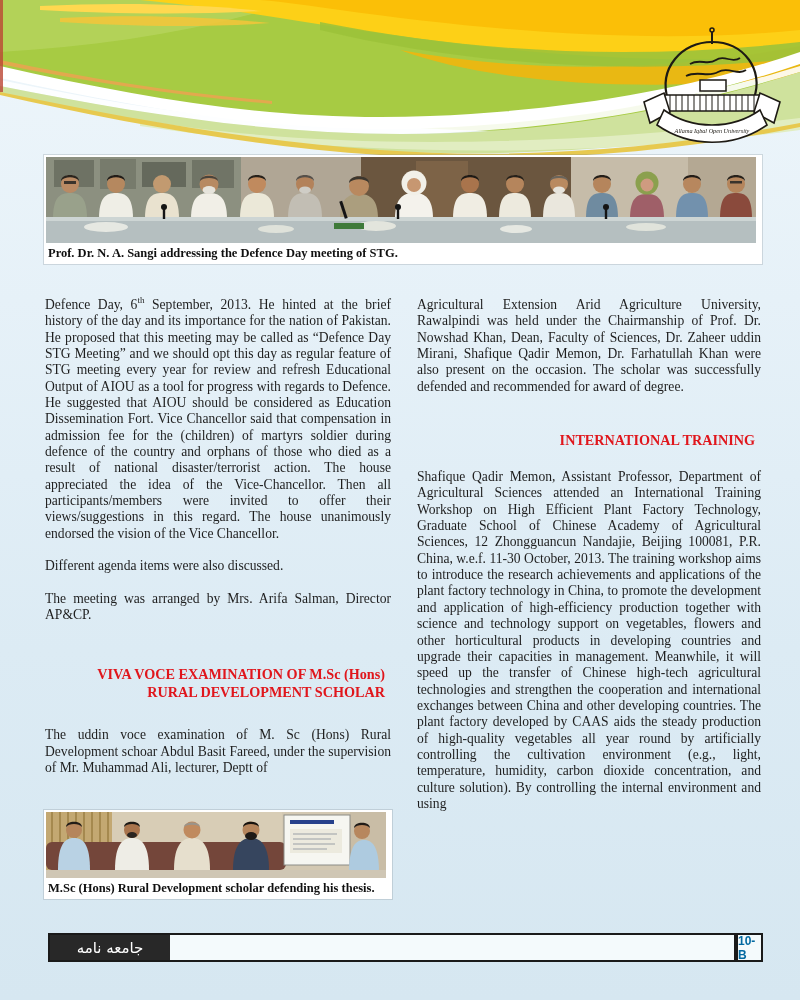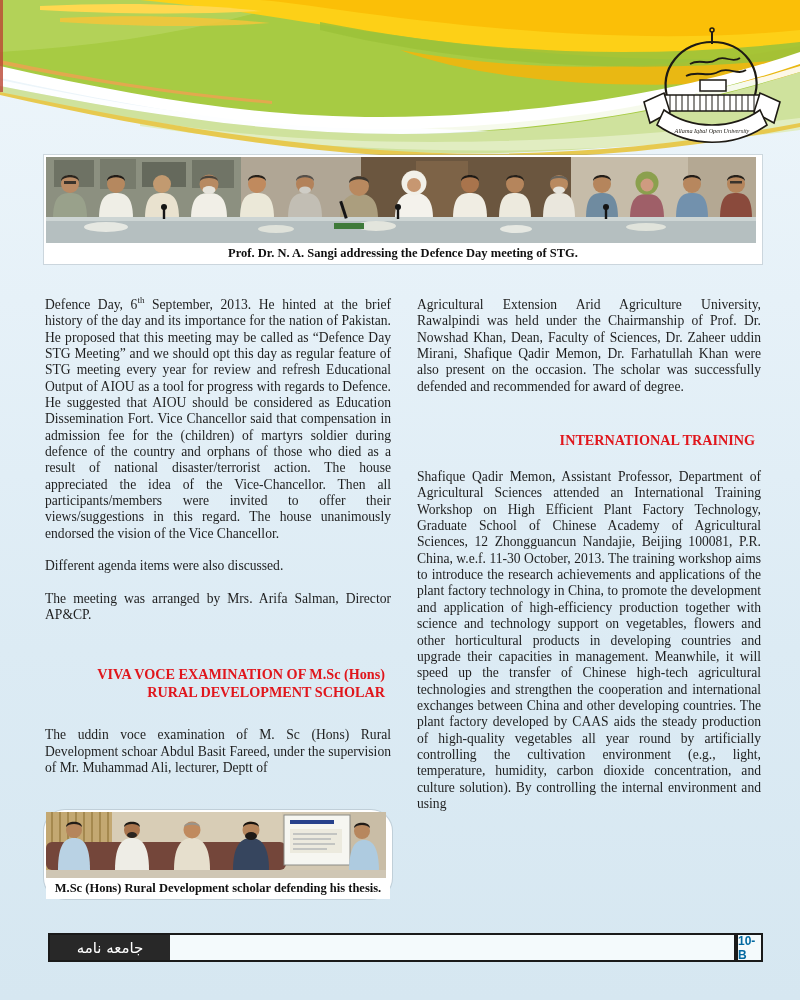--- a/index.html
+++ b/index.html
@@ -7,21 +7,21 @@
     position:relative;width:800px;height:1000px;overflow:hidden;
     background:linear-gradient(180deg,#eef6fb 0%,#e6f1f8 30%,#dcebf4 65%,#d6e7f1 100%);
     font-family:"Liberation Serif",serif;color:#1e1e1e;
   }
   .red-edge{position:absolute;left:0;top:0;width:3px;height:92px;background:rgba(186,70,52,.8);z-index:5;}
   .header-svg{position:absolute;top:0;left:0;z-index:1;display:block;}
 
   .photo-frame{position:absolute;background:#ffffff;padding:2px 2px 0 2px;box-shadow:0 0 0 1px rgba(120,130,140,.25);z-index:2;}
   .photo-frame svg{display:block;}
   .photo-caption{
-    text-align:center;font-weight:bold;font-size:12.5px;line-height:14px;
+    text-align:left;font-weight:bold;font-size:12.5px;line-height:14px;
     padding:3px 2px 4px 2px;color:#101010;background:#ffffff;
     font-family:"Liberation Serif",serif;
   }
 
   .col{position:absolute;font-size:13.6px;line-height:16.35px;text-align:justify;z-index:2;}
   .left-col{left:45px;top:297px;width:346px;}
   .right-col{left:417px;top:297px;width:344px;}
   .col p{margin:0 0 16px 0;}
   .left-col p.p3{margin-bottom:42px;}
   .left-col p.p4{margin-bottom:0;}
@@ -219,21 +219,21 @@
     <h3 class="red-heading">VIVA VOCE EXAMINATION OF M.Sc (Hons) RURAL DEVELOPMENT SCHOLAR</h3>
     <p class="p4">The uddin voce examination of M. Sc  (Hons) Rural Development schoar Abdul Basit Fareed, under the supervision of Mr. Muhammad Ali, lecturer, Deptt of</p>
   </div>
 
   <div class="col right-col">
     <p class="p1">Agricultural Extension Arid Agriculture University, Rawalpindi was held under the Chairmanship of Prof. Dr. Nowshad Khan, Dean, Faculty of Sciences, Dr. Zaheer uddin Mirani, Shafique Qadir Memon, Dr. Farhatullah Khan were also present on the occasion.  The scholar was successfully defended and recommended for award of degree.</p>
     <h3 class="red-heading">INTERNATIONAL TRAINING</h3>
     <p class="p2">Shafique Qadir Memon, Assistant Professor, Department of Agricultural Sciences attended an International Training Workshop on High Efficient Plant Factory Technology, Graduate School of Chinese Academy of Agricultural Sciences, 12 Zhongguancun Nandajie, Beijing 100081,  P.R. China, w.e.f. 11-30 October, 2013. The training workshop aims to introduce the research achievements and applications of the plant factory technology in China, to promote the development and application of high-efficiency production together with science and technology support on vegetables, flowers and other horticultural products in developing countries and upgrade their capacities in management. Meanwhile, it will speed up the transfer of Chinese high-tech agricultural technologies and strengthen the cooperation and international exchanges between China and other developing countries. The plant factory developed by CAAS aids the steady production of high-quality vegetables all year round by artificially controlling the cultivation environment (e.g., light, temperature, humidity, carbon dioxide concentration, and culture solution). By controlling the internal environment and using</p>
   </div>
 
-  <div class="photo-frame" style="left:44px;top:810px;width:344px;border-radius:21px;">
+  <div class="photo-frame" style="left:44px;top:810px;width:344px;">
     <svg width="340" height="66" viewBox="0 0 340 66">
       <rect width="340" height="66" fill="#d3c8b2"></rect>
       <rect width="66" height="66" fill="#c3a872"></rect>
       <path d="M6,0 V66 M14,0 V66 M22,0 V66 M30,0 V66 M38,0 V66 M46,0 V66 M54,0 V66 M62,0 V66" stroke="#a5894f" stroke-width="2"></path>
       <rect x="66" width="170" height="66" fill="#d8cdb6"></rect>
       <rect x="304" width="36" height="66" fill="#c9bda6"></rect>
       <rect x="0" y="30" width="240" height="28" rx="6" fill="#74463a"></rect>
 
       <rect x="238" y="3" width="66" height="50" fill="#f6f6f1" stroke="#8c8c86"></rect>
       <rect x="244" y="8" width="44" height="4" fill="#27418c"></rect>

